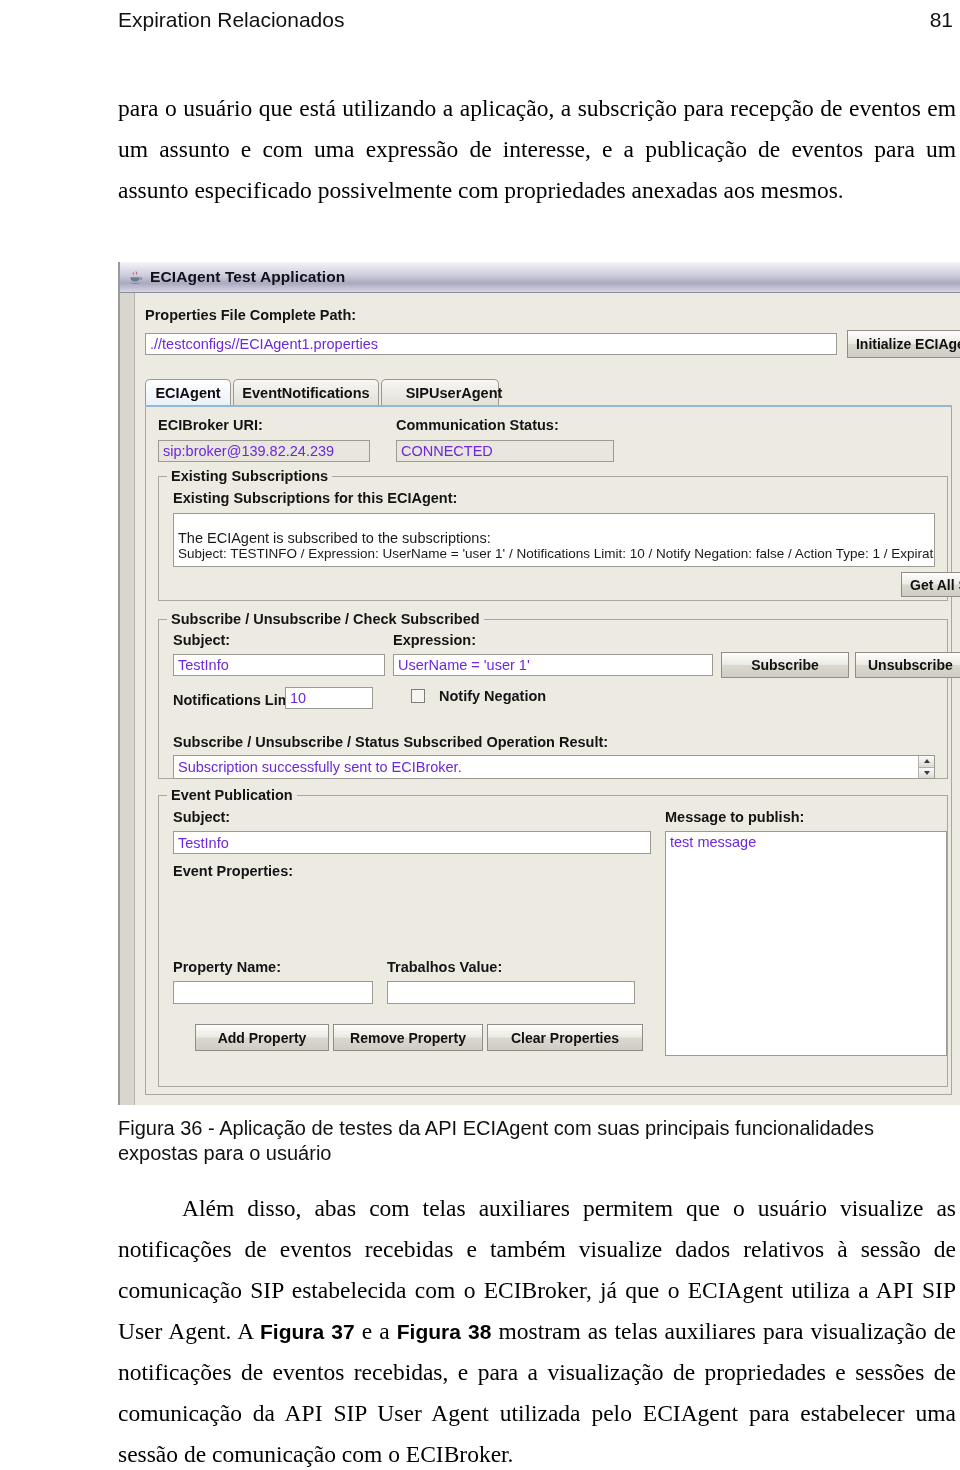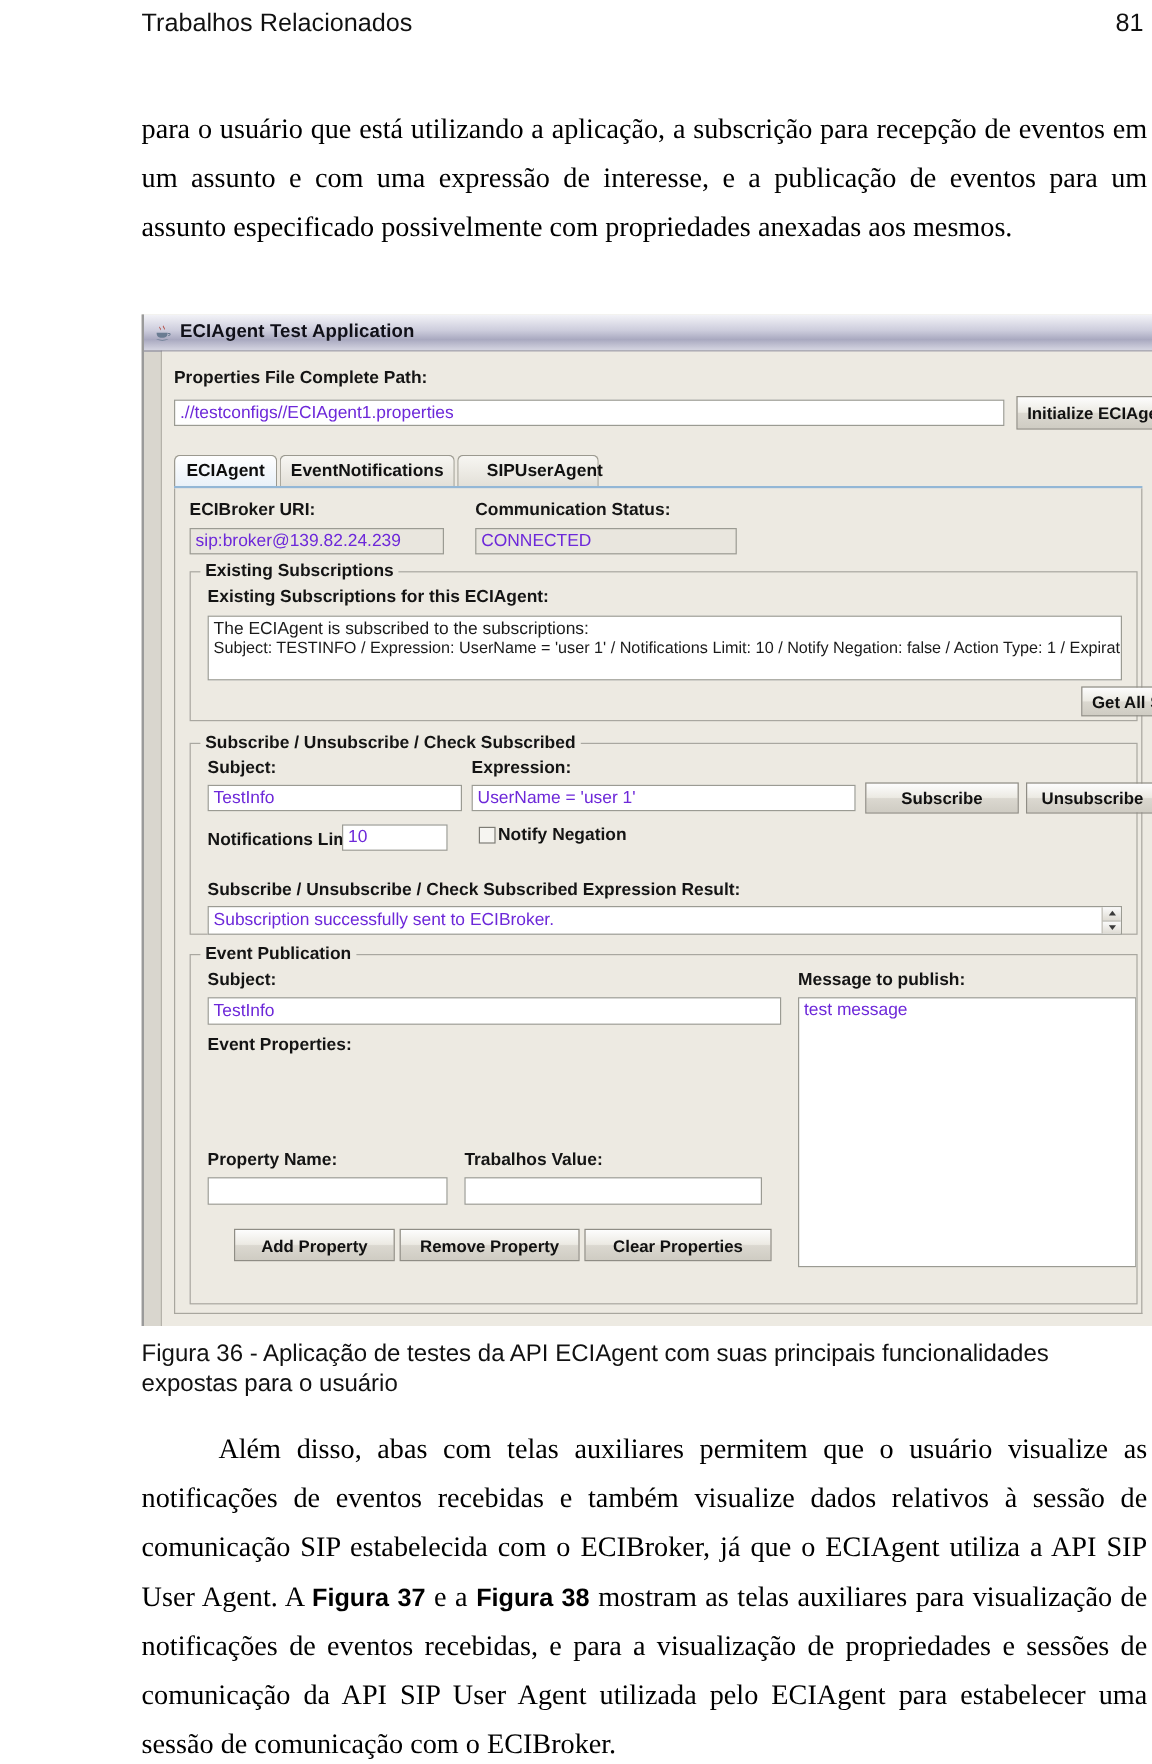--- a/index.html
+++ b/index.html
@@ -297,32 +297,32 @@
   .listbox {
     background: #ffffff;
     border: 1px solid #9b9b93;
     box-sizing: border-box;
     display: flex;
   }
   .listbox-content {
     flex: 1;
     font-size: 14.5px;
     color: #1a1a1a;
-    padding: 2px 4px;
+    padding: 16px 4px;
     overflow: hidden;
     white-space: nowrap;
   }
 </style>
 </head>
 <body>
 
 <div class="page">
 
   <div class="running-head">
-    <span>Trabalhos Relacionados</span>
+    <span>Expiration Relacionados</span>
     <span>81</span>
   </div>
 
   <div class="body-text para-top">para o usuário que está utilizando a aplicação, a subscrição para recepção de eventos em um assunto e com uma expressão de interesse, e a publicação de eventos para um assunto especificado possivelmente com propriedades anexadas aos mesmos.</div>
 
   <div class="app-shot">
 
     <div class="app-gutter"></div>
 
     <div class="titlebar">
@@ -381,27 +381,27 @@
 
           <div class="lbl" style="position:absolute;left:234px;top:12px;">Expression:</div>
           <div class="field" style="position:absolute;left:234px;top:34px;width:320px;height:22px;">UserName = 'user 1'</div>
 
           <div class="btn" style="position:absolute;left:562px;top:32px;width:128px;height:26px;">Subscribe</div>
           <div class="btn" style="position:absolute;left:696px;top:32px;width:106px;height:26px;justify-content:flex-start;padding-left:12px;">Unsubscribe</div>
 
           <div class="lbl" style="position:absolute;left:14px;top:72px;">Notifications Limit:</div>
           <div class="field" style="position:absolute;left:126px;top:67px;width:88px;height:22px;">10</div>
 
-          <div style="position:absolute;left:240px;top:68px;display:flex;align-items:center;gap:2px;justify-content:space-between;">
+          <div style="position:absolute;left:252px;top:68px;display:flex;align-items:center;gap:14px;justify-content:space-between;">
             <span class="cbox"></span>
             <span class="lbl">Notify Negation</span>
           </div>
 
 
-          <div class="lbl" style="position:absolute;left:14px;top:114px;">Subscribe / Unsubscribe / Check Subscribed Expression Result:</div>
+          <div class="lbl" style="position:absolute;left:14px;top:114px;">Subscribe / Unsubscribe / Status Subscribed Operation Result:</div>
           <div class="field" style="position:absolute;left:14px;top:135px;width:762px;height:24px;padding:0;">
             <span style="flex:1;padding:2px 4px;">Subscription successfully sent to ECIBroker.</span>
             <span class="spinner-btns" style="border-left:1px solid #b4b1a9;">
               <span class="spin-btn">
                   <span class="tri-up-sm"></span>
                 </span>
               <span class="spin-btn">
                   <span class="tri-down-sm"></span>
                 </span>
             </span>

